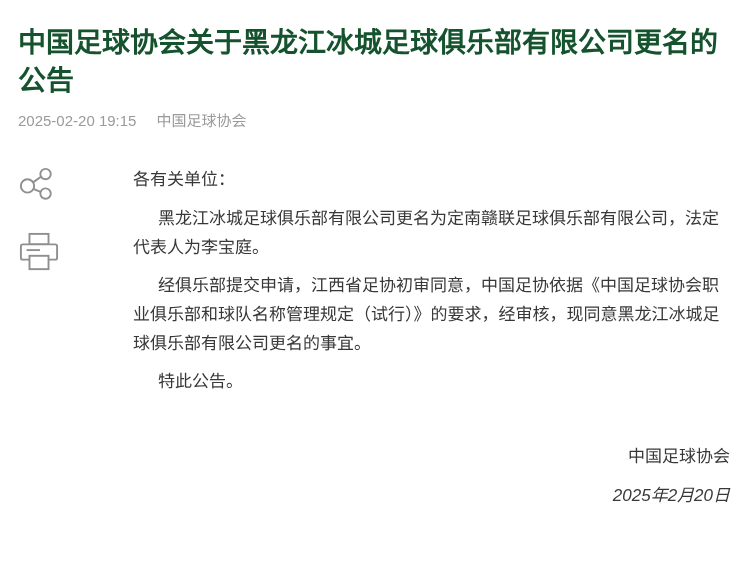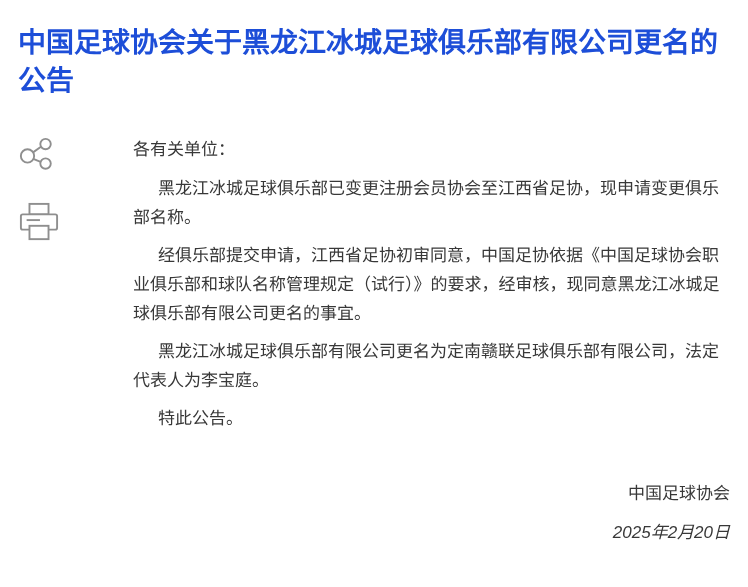--- a/index.html
+++ b/index.html
@@ -15,21 +15,21 @@
     box-sizing: border-box;
     padding: 24px 18px 0 18px;
     overflow: hidden;
     font-family: "Liberation Sans", "DejaVu Sans", sans-serif;
   }
   .title {
     margin: 0;
     font-size: 28px;
     line-height: 38px;
     font-weight: 700;
-    color: #1d4ed8;
+    color: #14532d;
   }
   .meta {
     margin-top: 12px;
     font-size: 15px;
     line-height: 18px;
     color: #9a9a9a;
     white-space: nowrap;
   }
   .meta .meta-source {
     margin-left: 16px;
@@ -87,20 +87,24 @@
     font-style: italic;
   }
 </style>
 </head>
 <body>
 
 <div class="page">
 
   <h1 class="title">中国足球协会关于黑龙江冰城足球俱乐部有限公司更名的公告</h1>
 
+  <div class="meta">
+    <span class="meta-datetime">2025-02-20 19:15</span>
+    <span class="meta-source">中国足球协会</span>
+  </div>
 
   <div class="content">
 
     <div class="icon-rail">
       <button class="icon-btn" title="">
         <span>
           <svg width="38" height="38" viewBox="0 0 38 40" fill="none" stroke="#8f8f8f" stroke-width="2">
             <line x1="14.5" y1="17.5" x2="23.5" y2="11"></line>
             <line x1="15" y1="24" x2="23.5" y2="27.5"></line>
             <circle cx="9" cy="21" r="7" fill="#ffffff"></circle>
@@ -116,22 +120,21 @@
             <rect x="3" y="13" width="38" height="16" rx="2" fill="#ffffff"></rect>
             <line x1="9" y1="19" x2="23" y2="19"></line>
             <rect x="12" y="25" width="20" height="14" fill="#ffffff"></rect>
           </svg>
         </span>
       </button>
     </div>
 
     <div class="article-body">
       <p class="salutation">各有关单位：</p>
-      <p class="para">黑龙江冰城足球俱乐部已变更注册会员协会至江西省足协，现申请变更俱乐部名称。</p>
+      <p class="para">黑龙江冰城足球俱乐部有限公司更名为定南赣联足球俱乐部有限公司，法定代表人为李宝庭。</p>
       <p class="para">经俱乐部提交申请，江西省足协初审同意，中国足协依据《中国足球协会职业俱乐部和球队名称管理规定（试行）》的要求，经审核，现同意黑龙江冰城足球俱乐部有限公司更名的事宜。</p>
-      <p class="para">黑龙江冰城足球俱乐部有限公司更名为定南赣联足球俱乐部有限公司，法定代表人为李宝庭。</p>
       <p class="para">特此公告。</p>
       <p class="signature">中国足球协会</p>
       <p class="sign-date">2025年2月20日</p>
     </div>
 
   </div>
 </div>
 
 </body></html>

